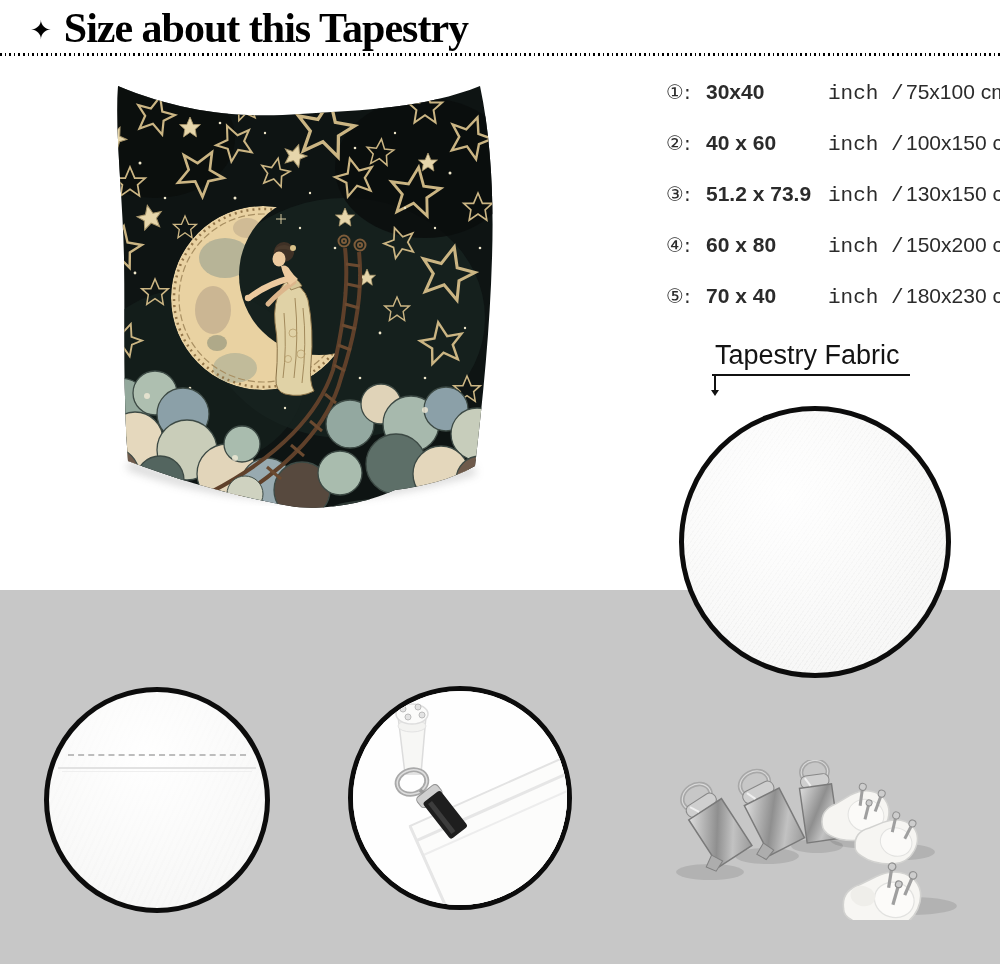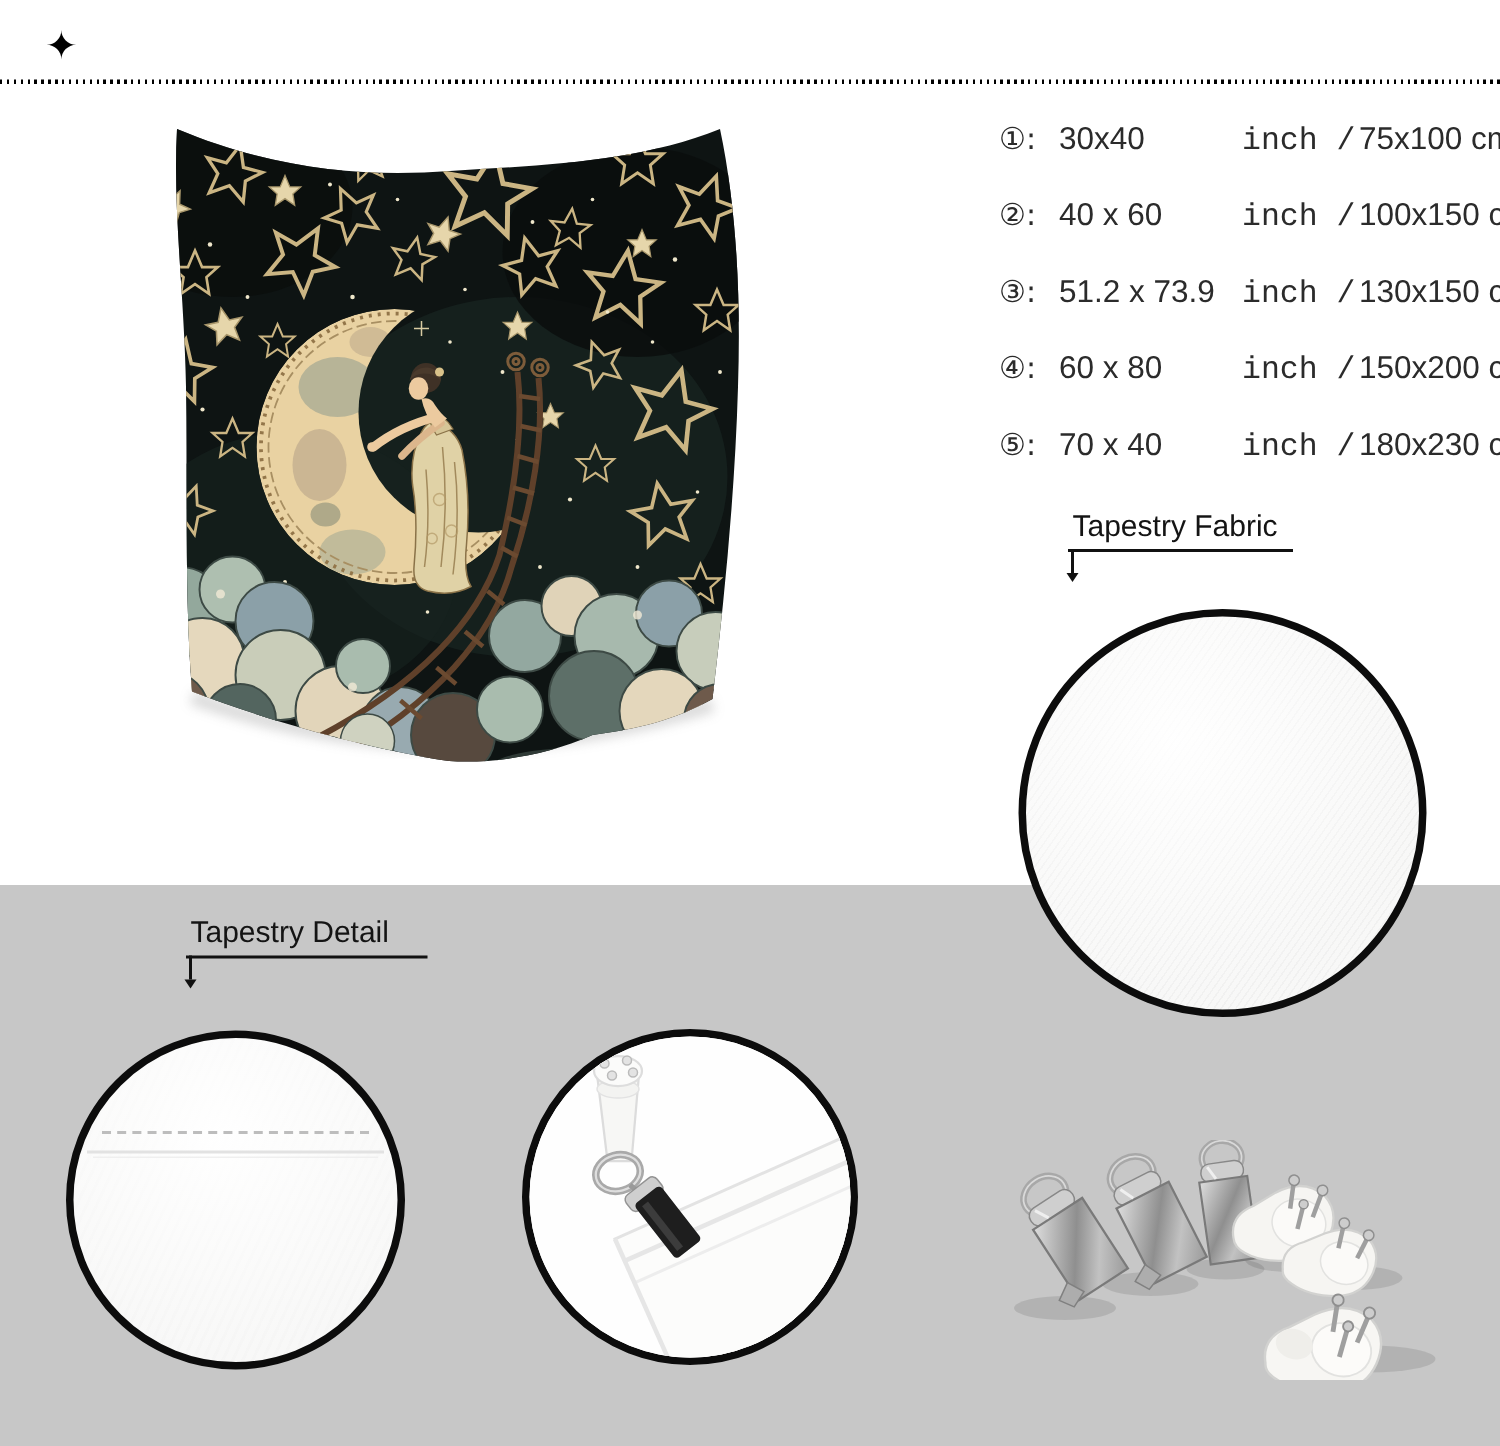--- a/index.html
+++ b/index.html
@@ -18,26 +18,26 @@
   .dotted-divider {
     position:absolute; left:0; top:53px; width:1000px; height:3px;
     background:repeating-linear-gradient(90deg,#000 0 1.6px,transparent 1.6px 4.6px);
   }
   
   .tapestry { position:absolute; left:95px; top:78px; width:402px; height:440px; }
   
   .size-list { position:absolute; left:666px; top:80px; list-style:none; }
   .size-row { display:flex; align-items:baseline; height:22px; margin-bottom:29px; font-size:21px; color:#2b2b2b; }
   .size-row .badge { font-family:"DejaVu Sans", sans-serif; font-size:20px; width:40px; }
-  .size-row .inch  { min-width:122px; }
+  .size-row .inch  { min-width:122px;font-weight:bold; }
   .size-row .unit  { min-width:78px;font-family:Liberation Mono, monospace; }
   .size-row .cm    { white-space:nowrap; }
   
   .callout {
-    position:absolute; font-size:20px; color:#141414;
+    position:absolute; font-size:27px; color:#141414;
     border-bottom:2.5px solid #111; padding:0 10px 3px 3px; white-space:nowrap;
   }
   .callout .pointer { position:absolute; left:2px; top:100%; width:2px; height:16px; background:#111; }
   .callout .pointer::after {
     content:""; position:absolute; left:-3px; top:100%;
     border:4px solid transparent; border-top:6px solid #111;
   }
   .fabric-callout   { left:712px; top:340px; }
   .detail-callout   { left:124px; top:611px; padding-right:26px; }
   .fittings-callout { left:712px; top:711px; }
@@ -68,20 +68,21 @@
   
   .fittings { position:absolute; left:655px; top:760px; width:320px; height:160px; }
 </style>
 </head>
 <body>
 
 <div class="page">
 
   <div class="header">
     <span class="star">✦</span>
+    <span class="title">Size about this Tapestry</span>
   </div>
   <div class="dotted-divider"></div>
 
   <div class="gray-panel"></div>
 
   <figure class="tapestry">
     <svg width="402" height="440" viewBox="0 0 402 440">
       <defs>
         <filter id="soft" x="-30%" y="-30%" width="160%" height="160%">
             <feGaussianBlur stdDeviation="4"></feGaussianBlur>
@@ -309,24 +310,20 @@
       <span class="cm">180x230 cm</span>
     </li>
   </ul>
 
   <div class="callout fabric-callout">
     <span>Tapestry Fabric</span>
     <span class="pointer"></span>
   </div>
   <div class="circle fabric-circle"></div>
 
-  <div class="callout detail-callout">
-    <span>Tapestry Detail</span>
-    <span class="pointer"></span>
-  </div>
   <div class="circle seam-circle">
     <div class="seam-stitch"></div>
     <div class="seam-fold"></div>
     <div class="seam-fold2"></div>
   </div>
   <div class="circle clip-circle">
     <svg width="224" height="224" viewBox="0 0 224 224">
       <rect x="0" y="0" width="224" height="224" fill="#fefefe"></rect>
 
       <g transform="translate(62,140) rotate(-24)">

